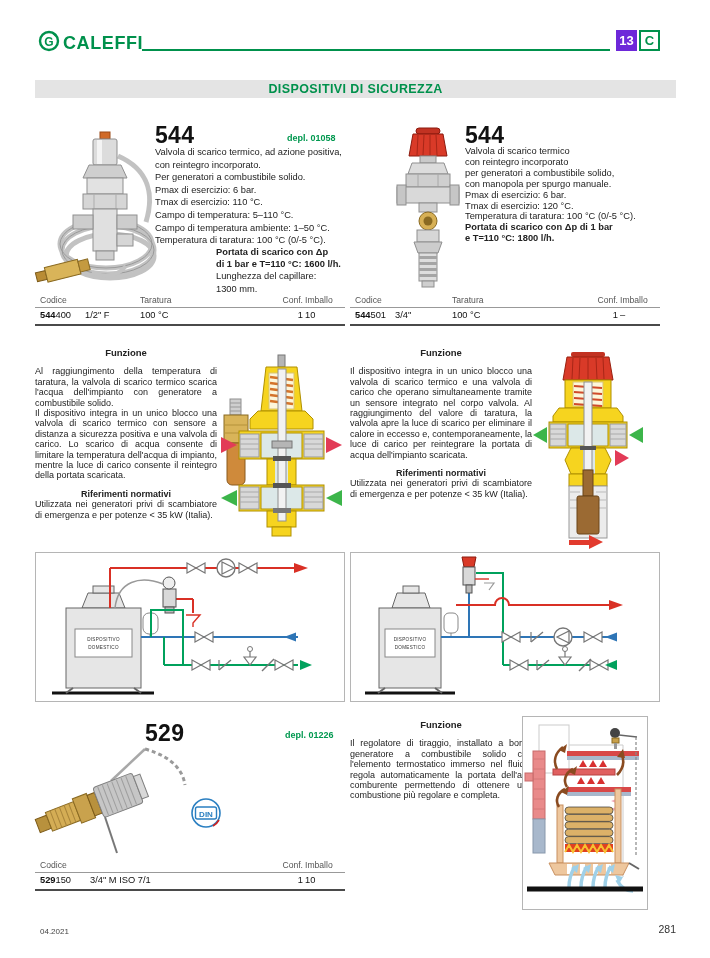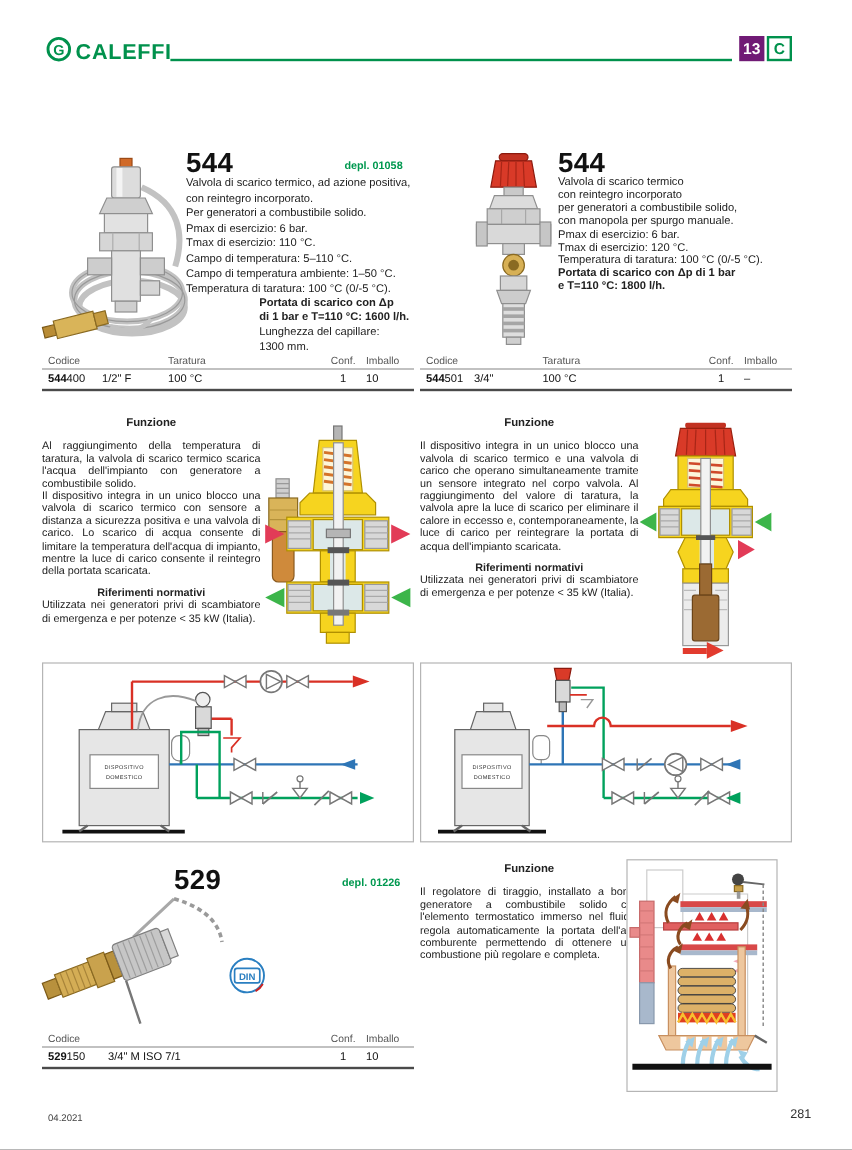--- a/index.html
+++ b/index.html
@@ -5,39 +5,39 @@
   html,body{margin:0;padding:0;background:#888}
   .page{position:relative;width:710px;height:958px;background:#fff;
         font-family:"Liberation Sans",sans-serif;color:#1a1a1a;overflow:hidden;margin:0 auto}
   .abs{position:absolute}
   
   .brand{position:absolute;left:63px;top:33px;font-size:18px;font-weight:bold;
          color:#00914c;letter-spacing:.6px}
   .hrule{position:absolute;left:142px;top:49px;width:468px;border-top:2px solid #00914c}
   .badge{position:absolute;top:30px;width:21px;height:21px;display:flex;align-items:center;
          justify-content:center;font-weight:bold;font-size:13px}
-  .badge13{left:616px;background:#701a75;color:#fff}
+  .badge13{left:616px;background:#6d28d9;color:#fff}
   .badgeC{left:639px;background:#fff;color:#00914c;border:2px solid #00914c;width:17px;height:17px}
   .banner{position:absolute;left:35px;top:80px;width:641px;height:18px;background:#e4e4e4;
           display:flex;align-items:center;justify-content:center;font-weight:bold;
           font-size:12.5px;color:#00914c;letter-spacing:.4px}
   
   .ptitle{position:absolute;font-size:23px;font-weight:bold;letter-spacing:.3px;color:#111}
   .depl{position:absolute;font-size:9px;font-weight:bold;color:#00984f}
   .desc{position:absolute;font-size:9.3px;color:#222}
   .desc div{white-space:nowrap}
   .b{font-weight:bold}
   
   .tbl{position:absolute;width:310px;height:34px}
   .tbl .h{position:absolute;top:2px;font-size:8.6px;color:#555}
   .tbl .d{position:absolute;top:17px;font-size:9.3px;color:#111}
   .tbl .r1{position:absolute;top:14px;left:0;right:0;border-top:1px solid #999}
   .tbl .r2{position:absolute;top:31px;left:0;right:0;border-top:2px solid #4a4a4a}
   .cA{left:5px}.cB{left:50px}.cC{left:105px}
-  .cConf{right:42px;width:34px;text-align:center}
+  .cConf{right:42px;width:34px;text-align:right}
   .cImb{right:6px;width:34px;text-align:left}
   
   .fz{position:absolute;width:182px;font-size:9px;line-height:10.4px;text-align:justify;color:#222}
   .fz .t{font-weight:bold;font-size:9.5px;margin:0 0 8px 0;text-align:center}
   .fz p{margin:0}
   .fz .rt{font-weight:bold;margin-top:8px;text-align:center}
   
   .diagram{position:absolute;border:1px solid #b5b5b5;background:#fff}
   svg text{font-family:"Liberation Sans",sans-serif}
   .diagt{font-size:4.6px;fill:#333;letter-spacing:.3px}
@@ -52,20 +52,23 @@
 
   <svg class="abs" style="left:38px;top:30px" width="22" height="22" viewBox="0 0 22 22">
     <circle cx="11" cy="11" r="9" fill="none" stroke="#00914c" stroke-width="2.4"></circle>
     <text x="11" y="15.5" text-anchor="middle" font-size="12" font-weight="bold" fill="#00914c">G</text>
     <line x1="15" y1="3" x2="18" y2="6" stroke="#00914c" stroke-width="2"></line>
   </svg>
   <span class="brand">CALEFFI</span>
   <div class="hrule"></div>
   <div class="badge badge13">13</div>
   <div class="badge badgeC">C</div>
+  <div class="banner">
+    <span>DISPOSITIVI DI SICUREZZA</span>
+  </div>
 
   <svg class="abs" style="left:34px;top:126px" width="124" height="166" viewBox="0 0 124 166">
     <g stroke="#c2c2c2" stroke-width="5" fill="none">
       <path d="M84,30 C116,44 120,70 112,96"></path>
       <ellipse cx="72" cy="118" rx="46" ry="24"></ellipse>
       <ellipse cx="74" cy="124" rx="46" ry="24"></ellipse>
       <ellipse cx="76" cy="130" rx="44" ry="22"></ellipse>
     </g>
     <g stroke="#9a9a9a" stroke-width="1" fill="none">
       <ellipse cx="72" cy="118" rx="46" ry="24"></ellipse>

